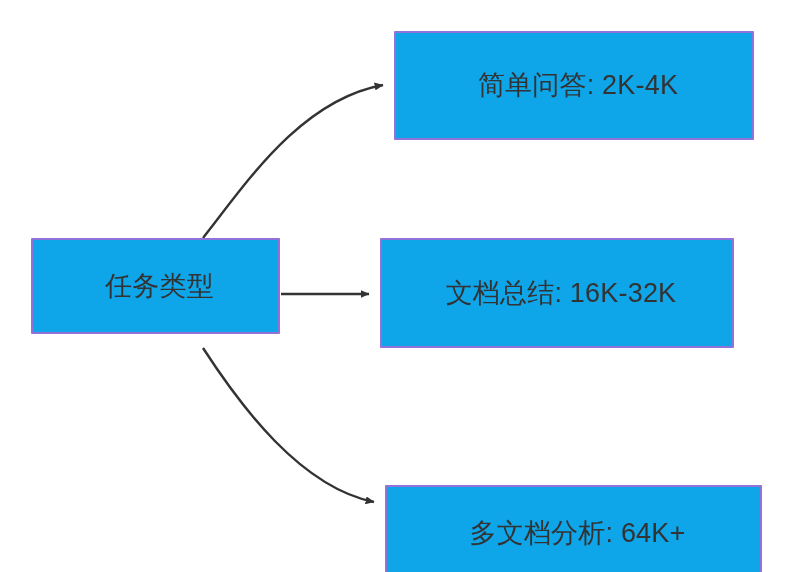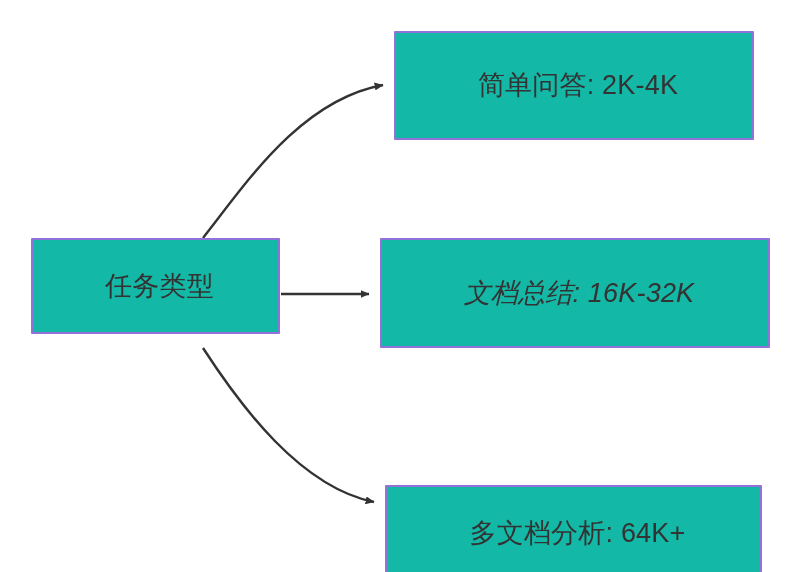--- a/index.html
+++ b/index.html
@@ -25,21 +25,21 @@
     position: absolute;
     left: 0;
     top: 0;
     width: 787px;
     height: 572px;
     pointer-events: none;
   }
   .node {
     position: absolute;
     box-sizing: border-box;
-    background: #14b8a6;
+    background: #0ea5e9;
     border: 2px solid #9072D8;
     border-radius: 1px;
     display: flex;
     align-items: center;
     justify-content: center;
     text-align: center;
     padding-left: 8px;
   }
   .node-label {
     color: #333333;
@@ -56,23 +56,22 @@
   }
   #node-simple-qa {
     left: 394px;
     top: 31px;
     width: 360px;
     height: 109px;
   }
   #node-doc-summary {
     left: 380px;
     top: 238px;
-    width: 390px;
+    width: 354px;
     height: 110px;
-    font-style: italic;
   }
   #node-multi-doc {
     left: 385px;
     top: 446px;
     width: 377px;
     height: 96px;
     margin-top: 39px;
   }
   .edge-path {
     fill: none;

